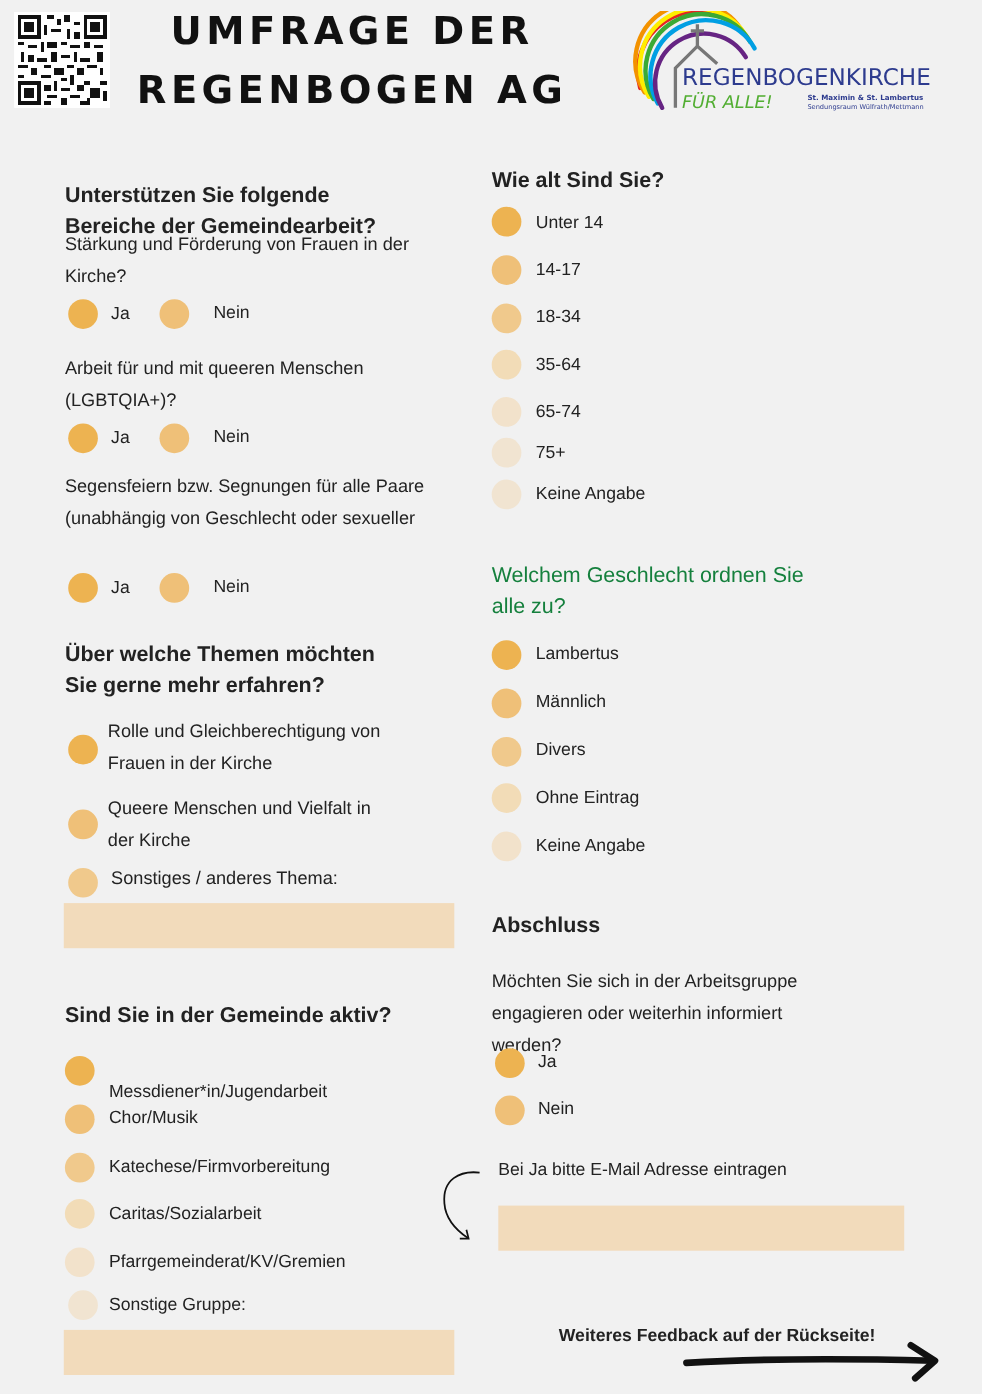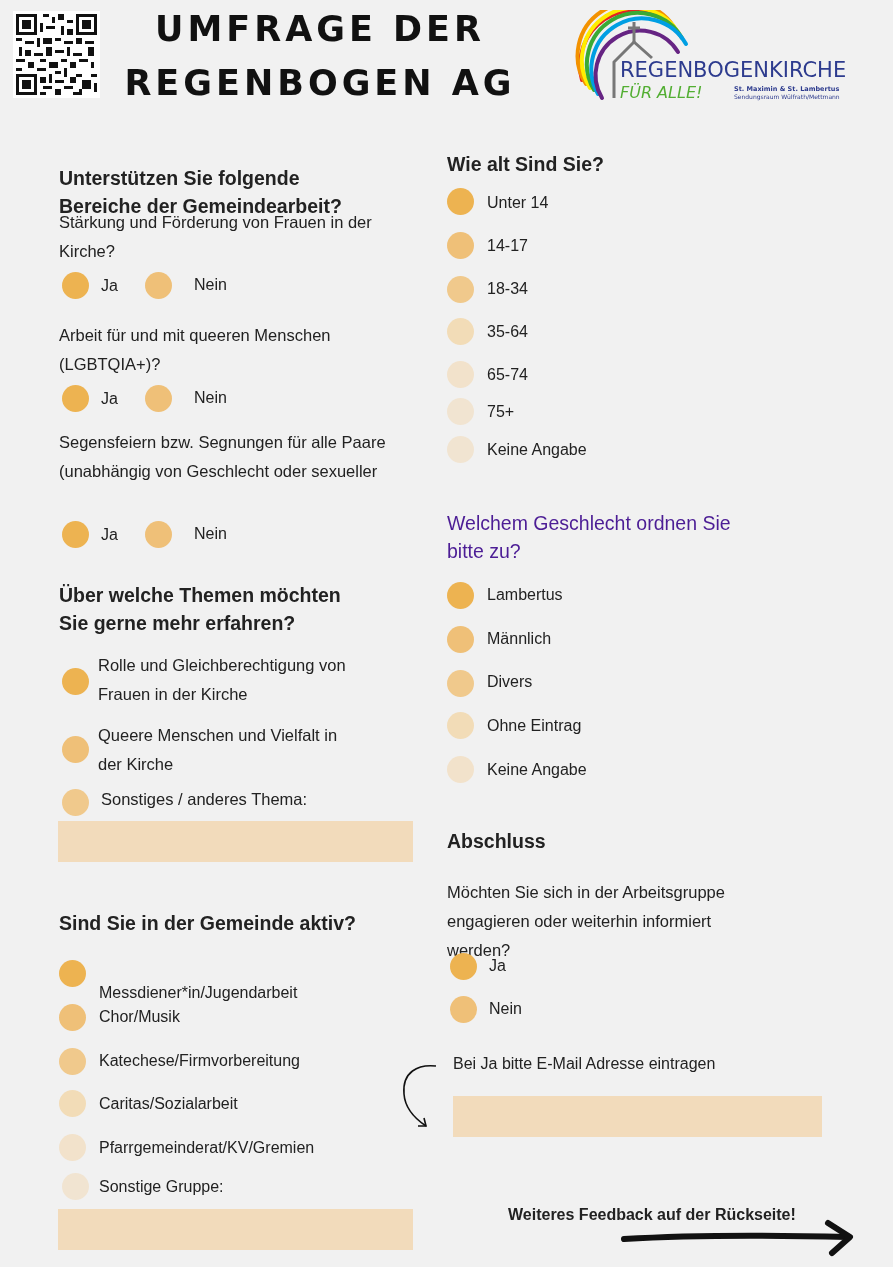--- a/index.html
+++ b/index.html
@@ -12,21 +12,21 @@
   .qr { left: 13px; top: 11px; width: 87px; height: 87px; background: #fff; }
   .title {
     left: 110px; top: 2px; width: 420px; text-align: center;
     font-family: "DejaVu Sans", sans-serif; font-weight: bold;
     font-size: 35px; letter-spacing: 4px; line-height: 54px; color: #111;
   }
   .logo { left: 574px; top: 10px; width: 310px; height: 95px; }
 
   
   .h-bold { font-weight: bold; font-size: 19.5px; line-height: 28px; color: #222; }
-  .h-reg { font-size: 19.5px; line-height: 28px; color: #4c1d95; }
+  .h-reg { font-size: 19.5px; line-height: 28px; color: #15803d; }
   .q { font-size: 16.5px; line-height: 29px; color: #222; }
   .opt { font-size: 16px; line-height: 20px; color: #222; }
 
   .dot { position: absolute; width: 27px; height: 27px; border-radius: 50%; }
 
   .c1 { background: #edb351; }
   .c2 { background: #efc078; }
   .c3 { background: #f0c98c; }
   .c4 { background: #f2dcb7; }
   .c5 { background: #f2e2cb; }
@@ -225,21 +225,21 @@
 <div class="abs opt" style="left:487px; top:365px;">65-74</div>
 
 <div class="dot c6" style="left:447px; top:398px;"></div>
 <div class="abs opt" style="left:487px; top:402px;">75+</div>
 
 <div class="dot c6" style="left:447px; top:436px;"></div>
 <div class="abs opt" style="left:487px; top:440px;">Keine Angabe</div>
 
 <div class="abs h-reg" style="left:447px; top:509px;">
   <div>Welchem Geschlecht ordnen Sie</div>
-  <div>bitte zu?</div>
+  <div>alle zu?</div>
 </div>
 
 <div class="dot c1" style="left:447px; top:582px;"></div>
 <div class="abs opt" style="left:487px; top:585px;">Lambertus</div>
 
 <div class="dot c2" style="left:447px; top:626px;"></div>
 <div class="abs opt" style="left:487px; top:629px;">Männlich</div>
 
 <div class="dot c3" style="left:447px; top:670px;"></div>
 <div class="abs opt" style="left:487px; top:672px;">Divers</div>

